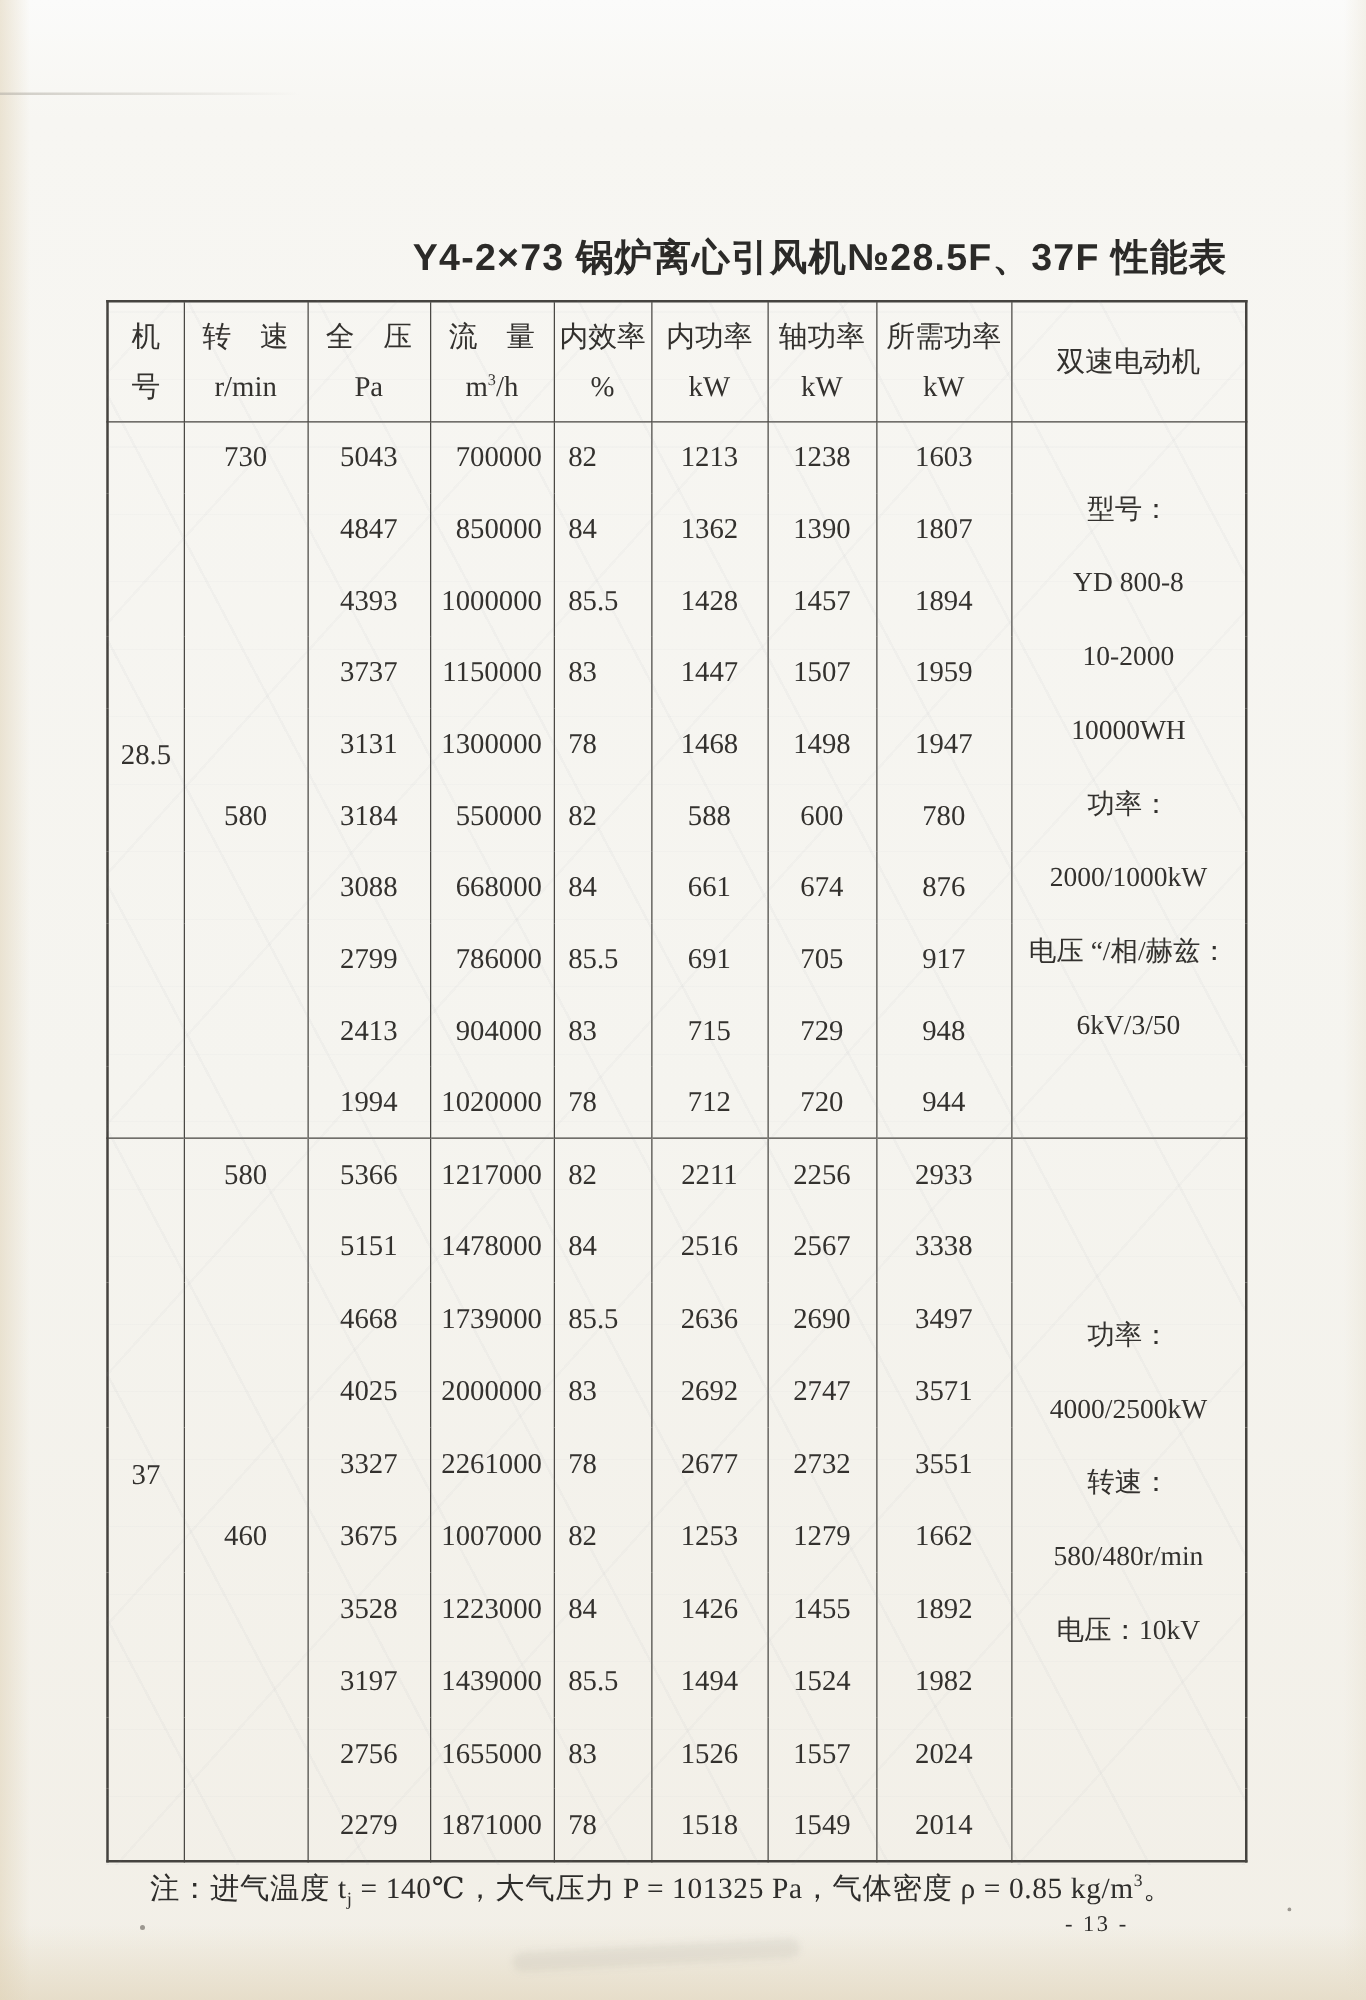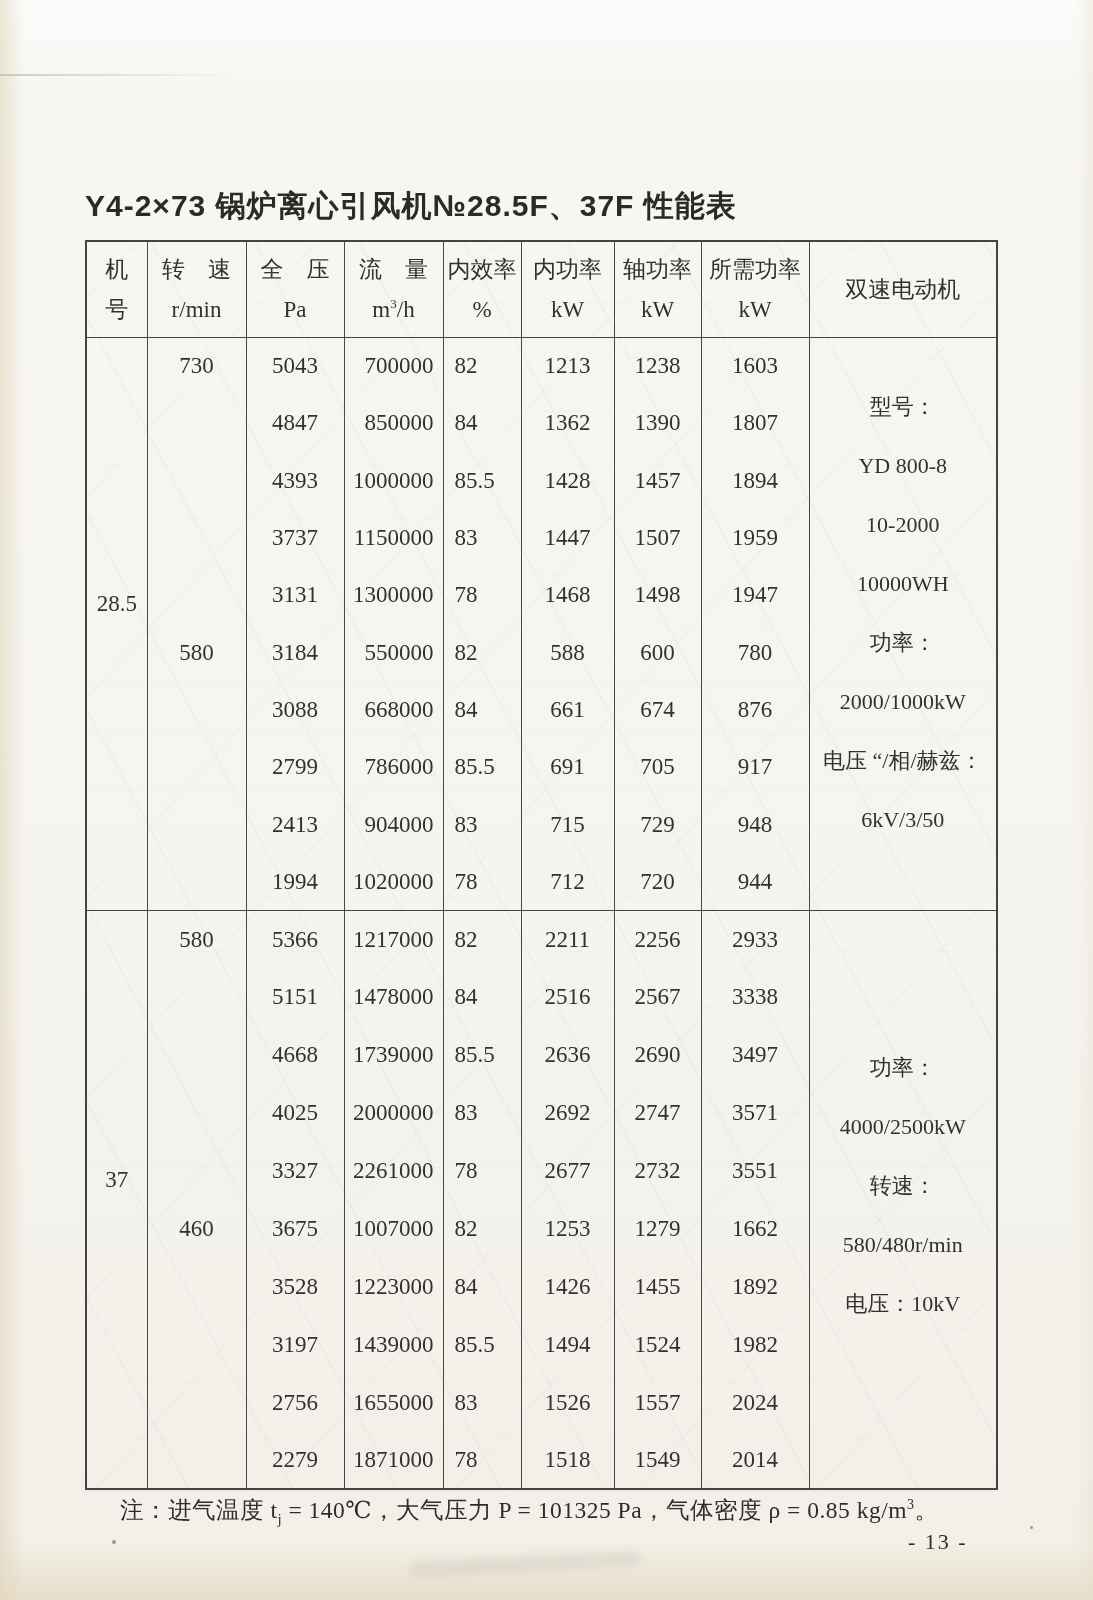--- a/index.html
+++ b/index.html
@@ -10,21 +10,21 @@
     background:
       linear-gradient(90deg, rgba(224,211,184,.55) 0px, rgba(224,211,184,0) 24px),
       linear-gradient(270deg, rgba(230,222,203,.35) 0px, rgba(230,222,203,0) 18px),
       linear-gradient(0deg, rgba(223,210,182,.6) 0px, rgba(226,216,194,0) 60px),
       linear-gradient(180deg, #fbfbfa 0px, #f7f6f2 95px, #f5f4ef 55%, #f2efe7 100%);
   }
   
   .scan-seam{position:absolute;top:74px;left:0;width:240px;height:2px;
     background:linear-gradient(90deg, rgba(185,181,172,.65), rgba(185,181,172,0));}
   .title{
-    position:absolute;top:186px;left:85px;width:911px;margin:0;text-align:left;
+    position:absolute;top:186px;left:71px;width:911px;margin:0;text-align:right;
     font-family:"Liberation Sans","DejaVu Sans",sans-serif;font-weight:700;
     font-size:30px;letter-spacing:1px;color:#2b2a28;white-space:nowrap;
   }
   table.perf{
     position:absolute;top:240px;left:85px;width:911px;table-layout:fixed;
     border-collapse:collapse;font-size:23px;color:#33312e;
   }
   table.perf{border:2.5px solid #45433f;}
   .perf th,.perf td{border-left:1.6px solid #4a4844;border-right:1.6px solid #4a4844;padding:0;}
   .perf thead th{height:95px;border-bottom:1.8px solid #45433f;font-weight:normal;font-size:23px;}
@@ -40,21 +40,21 @@
   .perf td.eff{text-align:left;padding-left:11px;}
   .perf td.machine{text-align:center;vertical-align:middle;padding-bottom:40px;}
   .perf td.motor{vertical-align:middle;font-size:22px;}
   .motor-lines{display:flex;flex-direction:column;align-items:center;justify-content:center;height:100%;line-height:26px;}
   #section-0 .motor-lines{gap:33px;padding-bottom:20px;}
   #section-1 .motor-lines{gap:33px;padding-bottom:27px;}
   .motor-lines div{white-space:nowrap;}
   .note{position:absolute;top:1494px;left:96px;font-size:23.5px;letter-spacing:.5px;white-space:nowrap;margin-left:24px;}
   .note sub{font-size:15px;}
   .note sup{font-size:14px;vertical-align:super;}
-  .page-number{position:absolute;top:1529px;left:908px;font-size:22px;letter-spacing:2px;white-space:nowrap;}
+  .page-number{position:absolute;top:1529px;left:852px;font-size:18px;letter-spacing:2px;white-space:nowrap;}
   
   .ghost{
     position:absolute;left:85px;top:240px;width:911px;height:1252px;pointer-events:none;
     background:
       repeating-linear-gradient(62deg, rgba(130,135,150,0.05) 0 2px, transparent 2px 92px),
       repeating-linear-gradient(-48deg, rgba(130,135,150,0.04) 0 2px, transparent 2px 134px),
       repeating-linear-gradient(0deg, rgba(130,140,160,0.035) 0 1px, transparent 1px 54px);
   }
   .smudge{position:absolute;left:410px;top:1556px;width:230px;height:16px;pointer-events:none;
     background:rgba(120,118,112,.10);filter:blur(3px);border-radius:8px;transform:rotate(-3deg);}

